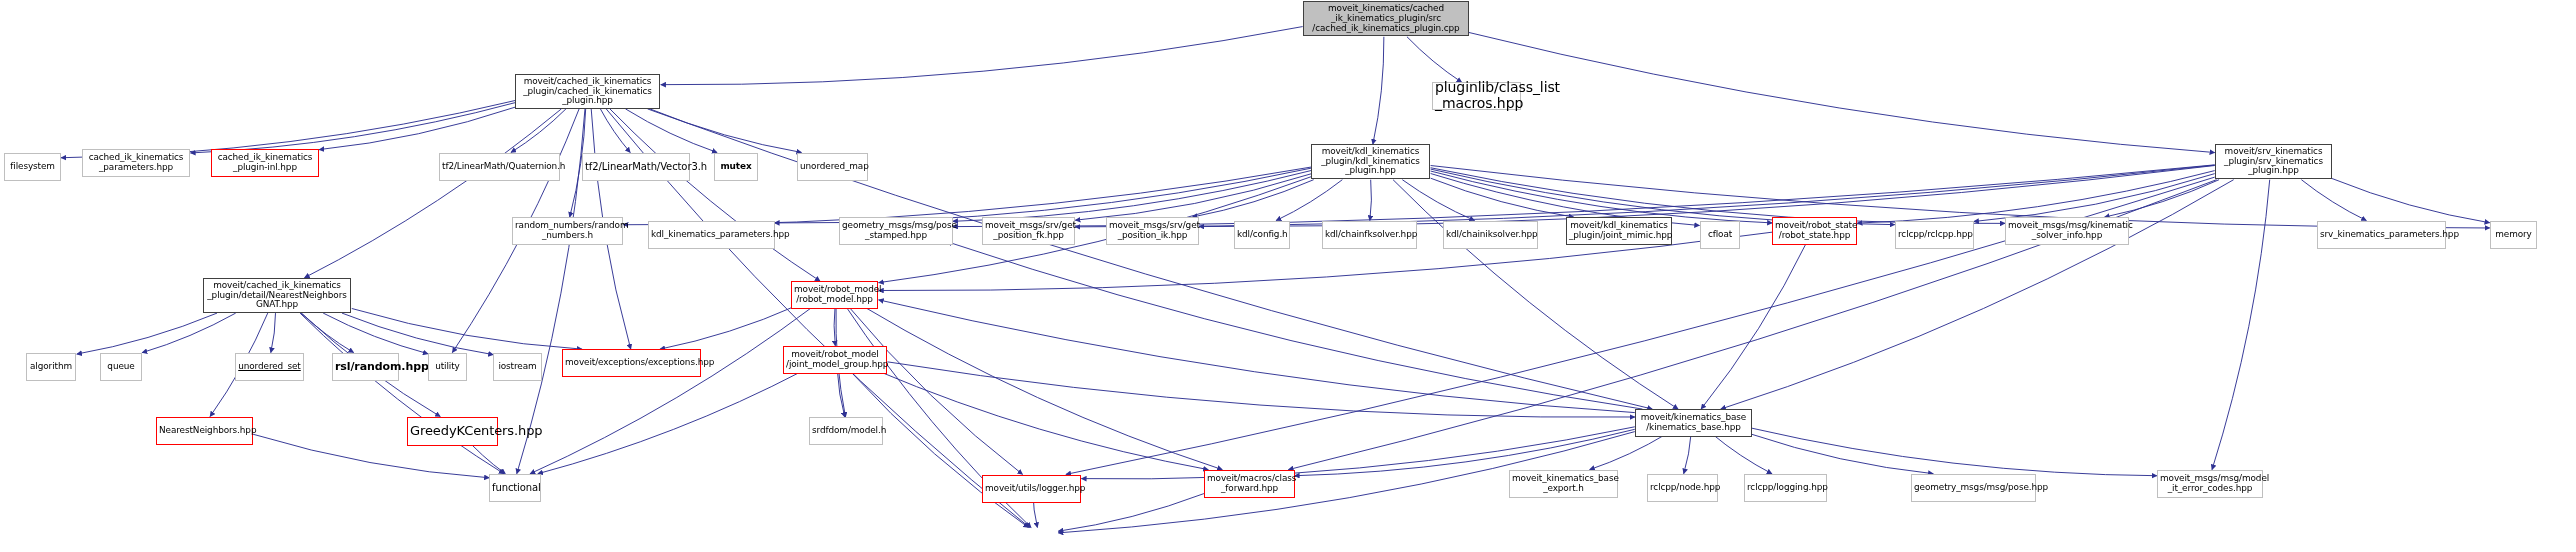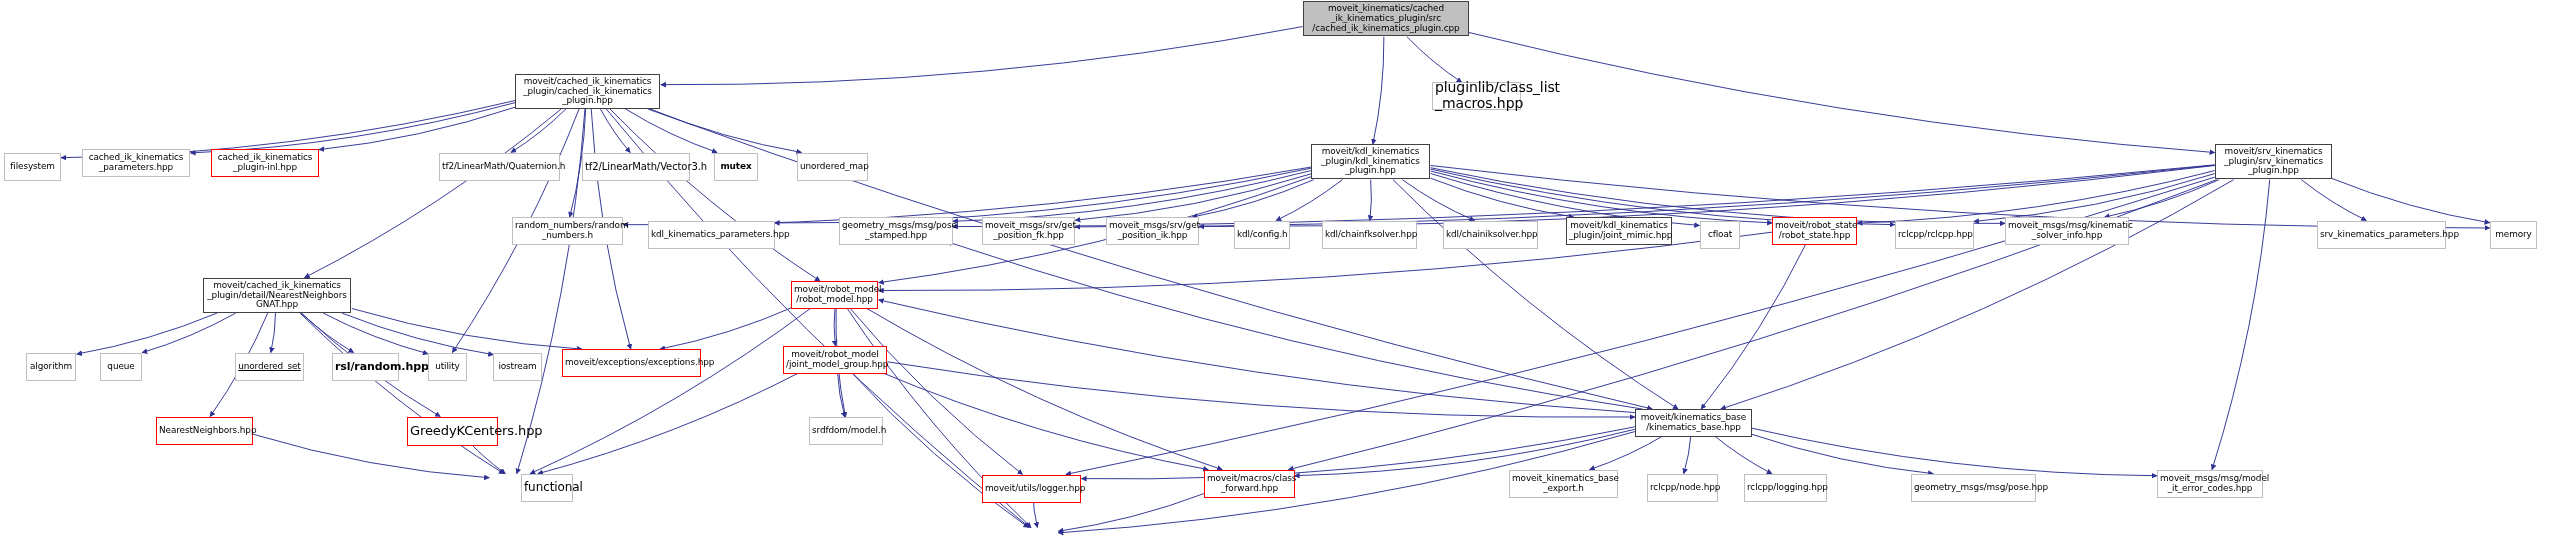--- a/index.html
+++ b/index.html
@@ -171,21 +171,21 @@
       <div class="node" style="left: 428px; top: 353px; width: 39px; height: 17.7px; font-size: 8.9px;"><span>utility</span></div>
       <div class="node" style="left: 493px; top: 353px; width: 49px; height: 17.7px; font-size: 8.9px;"><span>iostream</span></div>
       <div class="node red" style="left: 562px; top: 349px; width: 139px; height: 17.7px; font-size: 8.9px;"><span>moveit/exceptions/exceptions.hpp</span></div>
       <div class="node red" style="left: 783px; top: 346px; width: 104px; height: 24.5px; font-size: 8.9px;"><span>moveit/robot_model
 /joint_model_group.hpp</span></div>
       <div class="node red" style="left: 156px; top: 417px; width: 97px; height: 17.7px; font-size: 8.9px;"><span>NearestNeighbors.hpp</span></div>
       <div class="node red" style="left: 407px; top: 417px; width: 91px; height: 29px; font-size: 13px; text-align: center;"><span>GreedyKCenters.hpp</span></div>
       <div class="node" style="left: 809px; top: 417px; width: 74px; height: 17.7px; font-size: 8.9px;"><span>srdfdom/model.h</span></div>
       <div class="node cur" style="left: 1635px; top: 409px; width: 117px; height: 24.5px; font-size: 8.9px;"><span>moveit/kinematics_base
 /kinematics_base.hpp</span></div>
-      <div class="node" style="left: 489px; top: 474px; width: 52px; height: 17.7px; font-size: 12px; margin-left: 32px;"><span>functional</span></div>
+      <div class="node" style="left: 489px; top: 474px; width: 52px; height: 17.7px; font-size: 10px;"><span>functional</span></div>
       <div class="node red" style="left: 982px; top: 475px; width: 99px; height: 17.7px; font-size: 8.9px;"><span>moveit/utils/logger.hpp</span></div>
       <div class="node red" style="left: 1204px; top: 470px; width: 91px; height: 24.5px; font-size: 8.9px;"><span>moveit/macros/class
 _forward.hpp</span></div>
       <div class="node" style="left: 1509px; top: 470px; width: 109px; height: 24.5px; font-size: 8.9px;"><span>moveit_kinematics_base
 _export.h</span></div>
       <div class="node" style="left: 1647px; top: 474px; width: 71px; height: 17.7px; font-size: 8.9px;"><span>rclcpp/node.hpp</span></div>
       <div class="node" style="left: 1744px; top: 474px; width: 83px; height: 17.7px; font-size: 8.9px;"><span>rclcpp/logging.hpp</span></div>
       <div class="node" style="left: 1911px; top: 474px; width: 125px; height: 17.7px; font-size: 8.9px;"><span>geometry_msgs/msg/pose.hpp</span></div>
       <div class="node" style="left: 2157px; top: 470px; width: 106px; height: 24.5px; font-size: 8.9px;"><span>moveit_msgs/msg/model
 _it_error_codes.hpp</span></div>

